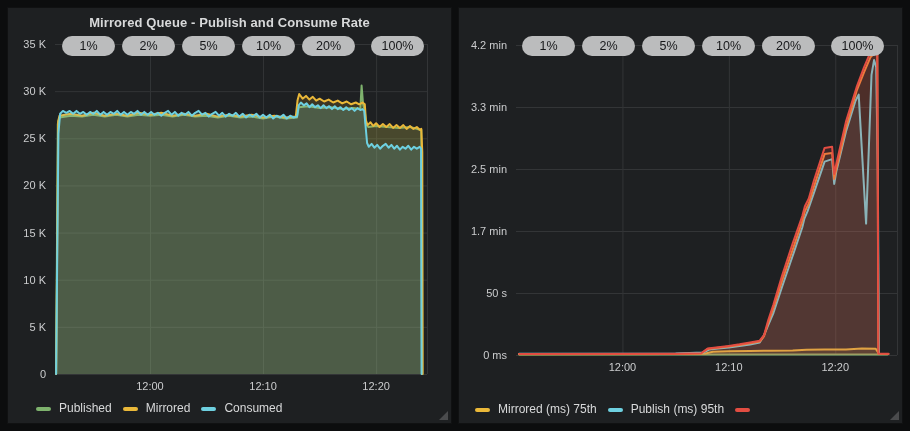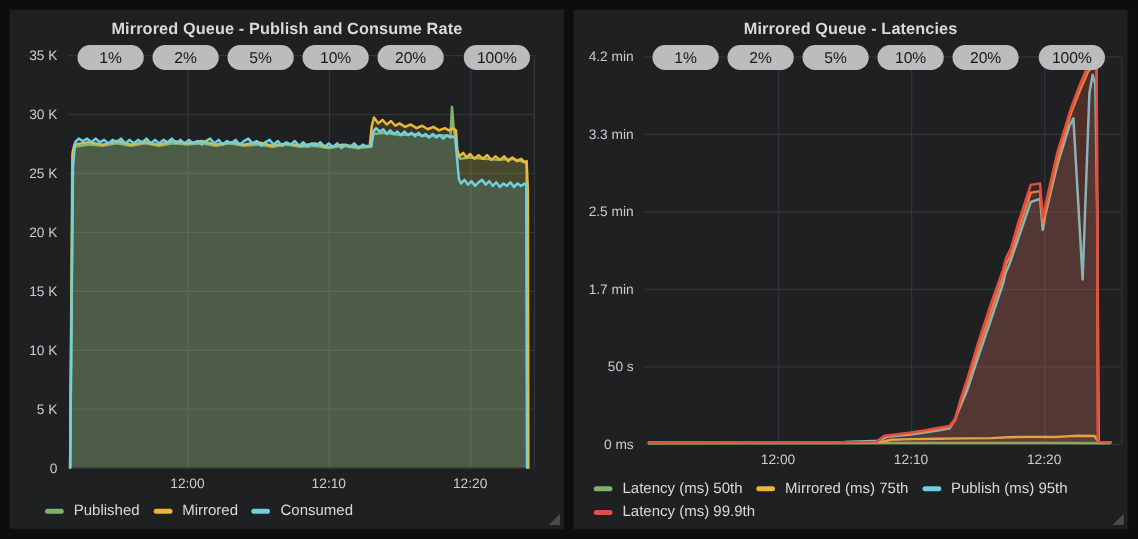--- a/index.html
+++ b/index.html
@@ -100,21 +100,20 @@
         </span>
         <span class="legend-item">
           <span class="dash" style="background: rgb(110, 208, 224);"></span>
           <span>Consumed</span>
         </span>
       </div>
     <div class="grip"></div>
   </div>
 
   <div class="panel pR">
-    <h2>Mirrored Queue - Latencies</h2>
     <svg class="chart" width="443" height="415" viewBox="0 0 443 415">
         <g stroke="#333537" stroke-width="1">
           <line x1="57" x2="438" y1="347.5" y2="347.5"></line>
           <line x1="57" x2="438" y1="285.5" y2="285.5"></line>
           <line x1="57" x2="438" y1="223.5" y2="223.5"></line>
           <line x1="57" x2="438" y1="161.5" y2="161.5"></line>
           <line x1="57" x2="438" y1="99.5" y2="99.5"></line>
           <line x1="57" x2="438" y1="37.5" y2="37.5"></line>
           <line x1="163.92458100558662" x2="163.92458100558662" y1="37" y2="347"></line>
           <line x1="270.34916201117323" x2="270.34916201117323" y1="37" y2="347"></line>
@@ -146,32 +145,27 @@
     <div class="annotations">
         <span class="pill">1%</span>
         <span class="pill">2%</span>
         <span class="pill">5%</span>
         <span class="pill">10%</span>
         <span class="pill">20%</span>
         <span class="pill">100%</span>
       </div>
     <div class="legend">
         <span class="legend-item">
-          <span class="dash" style="background: rgb(126, 178, 109);"></span>
-          <span>Latency (ms) 50th</span>
-        </span>
-        <span class="legend-item">
           <span class="dash" style="background: rgb(234, 184, 57);"></span>
           <span>Mirrored (ms) 75th</span>
         </span>
         <span class="legend-item">
           <span class="dash" style="background: rgb(110, 208, 224);"></span>
           <span>Publish (ms) 95th</span>
         </span>
         <span class="legend-item">
           <span class="dash" style="background: rgb(226, 77, 66);"></span>
-          <span>Latency (ms) 99.9th</span>
         </span>
       </div>
     <div class="grip"></div>
   </div>
 
 </div>
 
 </body></html>

